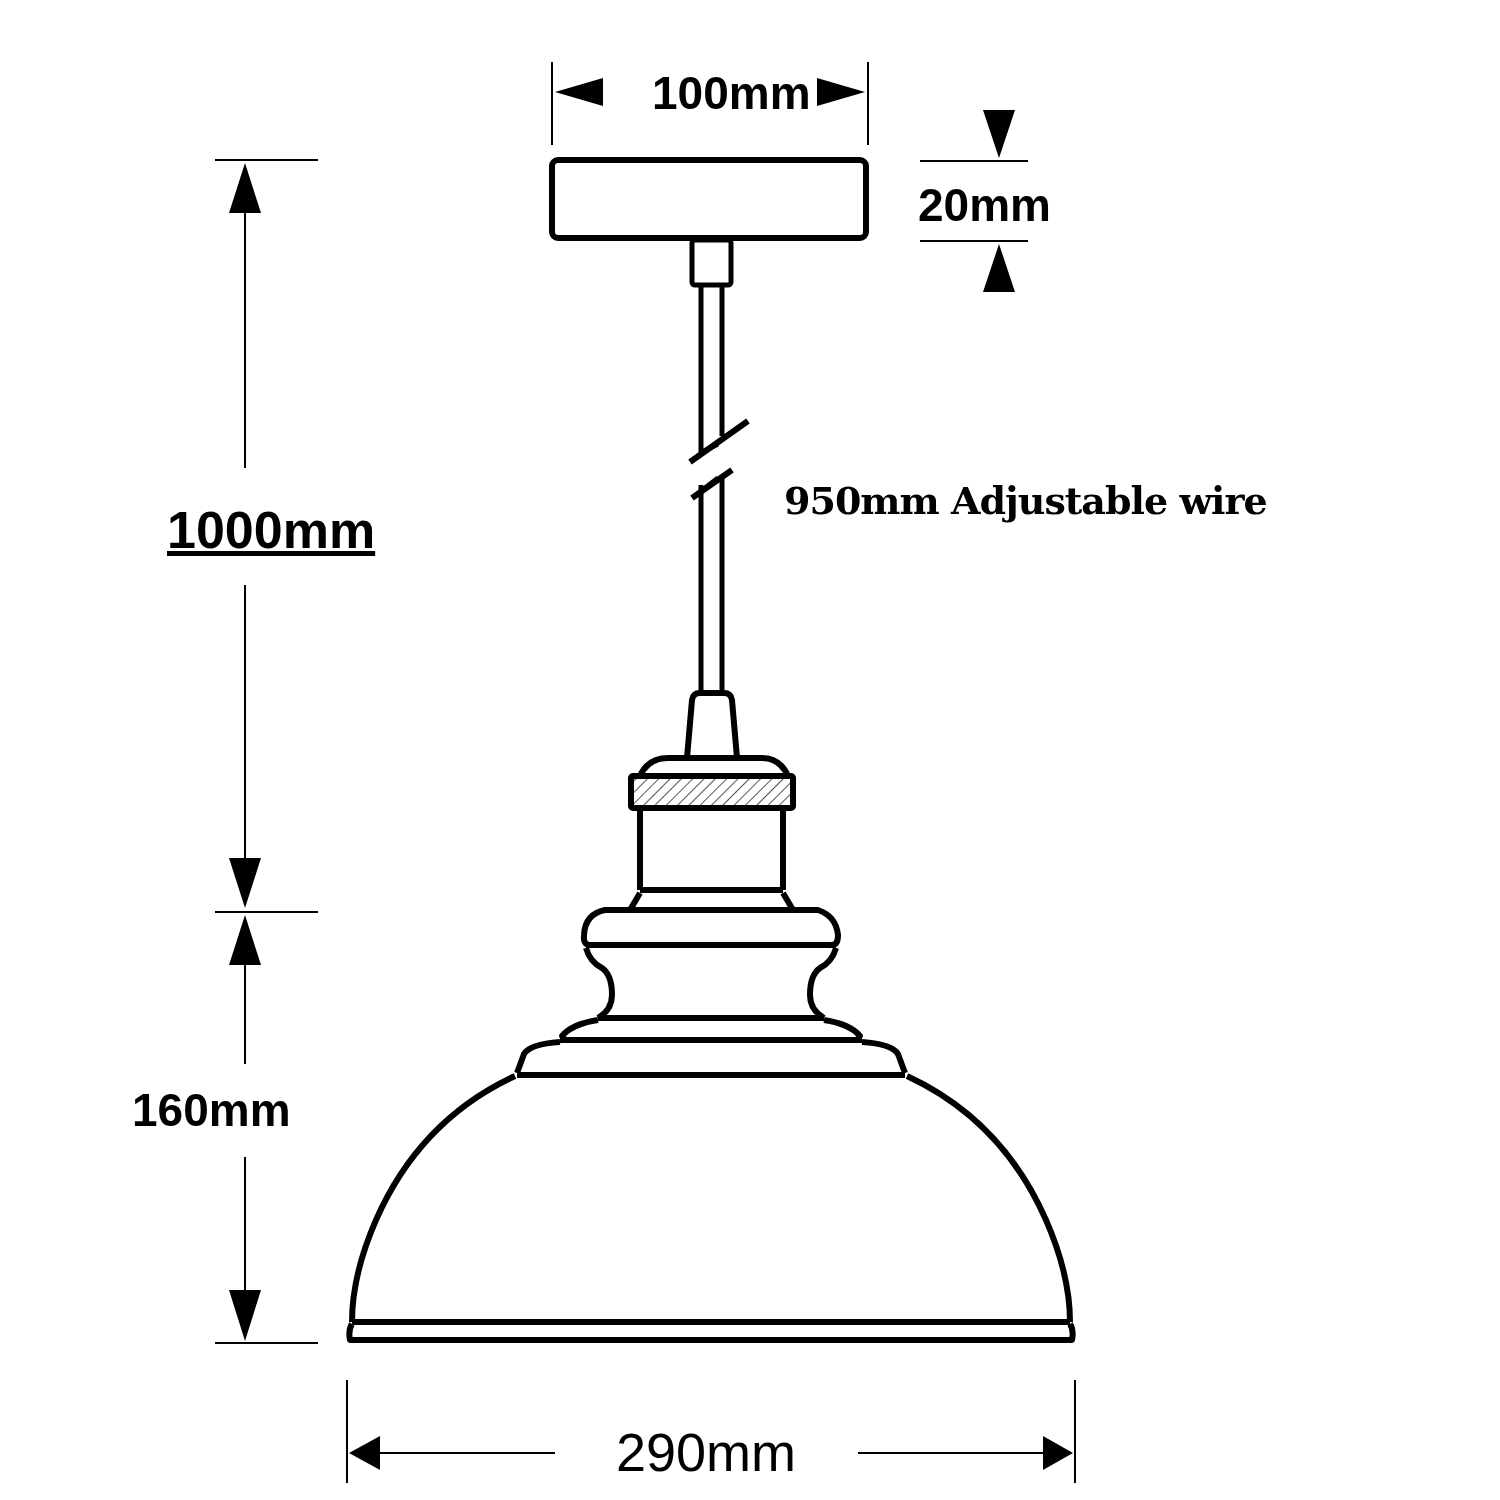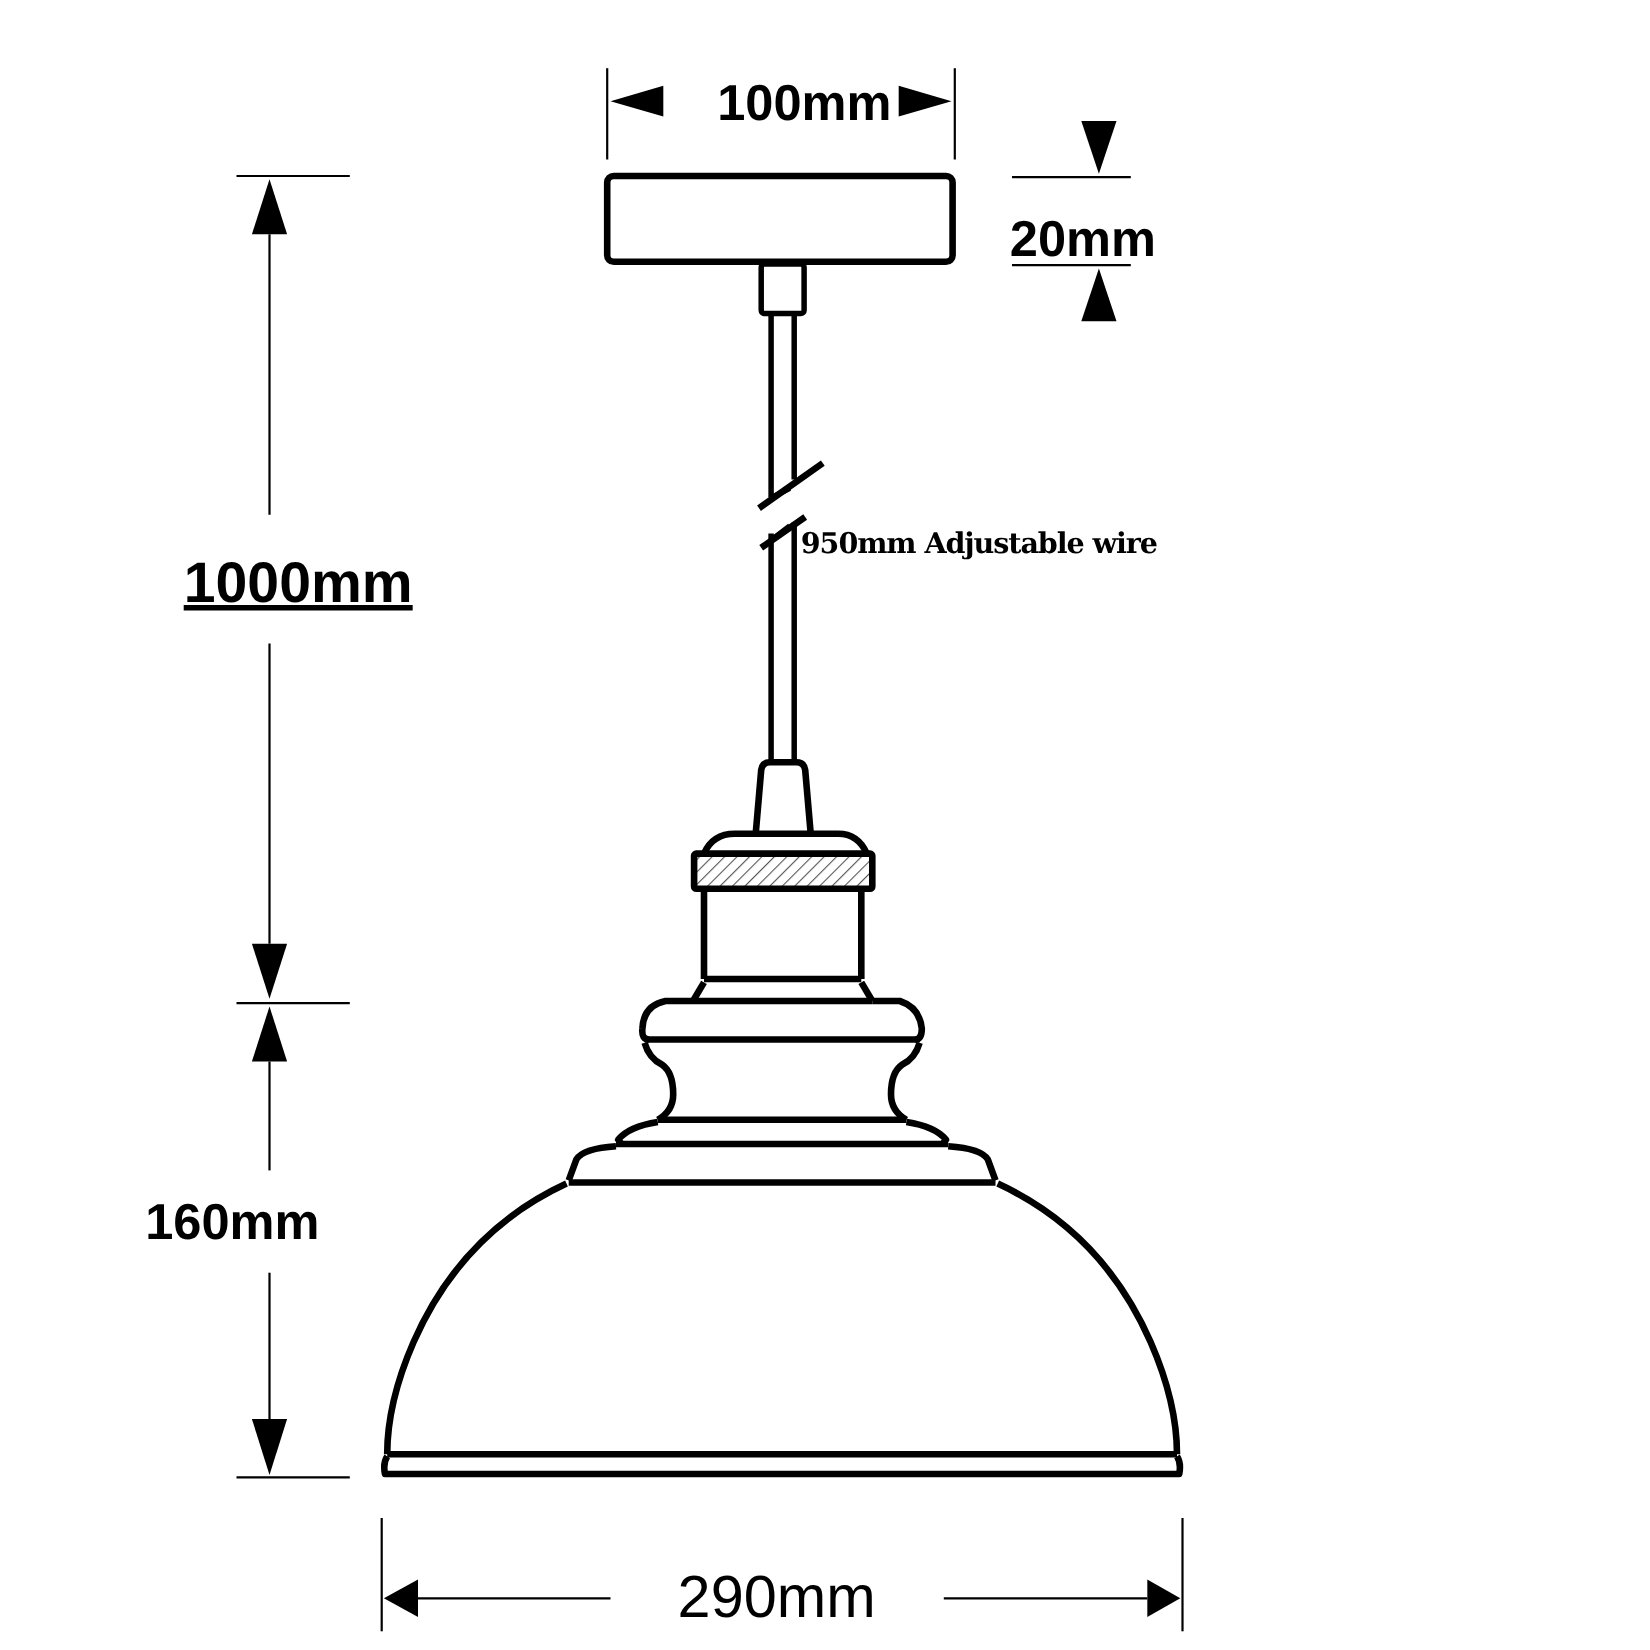--- a/index.html
+++ b/index.html
@@ -114,21 +114,21 @@
     <line x1="1075" y1="1380" x2="1075" y2="1483" stroke-width="2"></line>
     <polygon points="349,1453 380,1436 380,1470" stroke="none"></polygon>
     <line x1="380" y1="1453" x2="555" y2="1453" stroke-width="2"></line>
     <line x1="858" y1="1453" x2="1043" y2="1453" stroke-width="2"></line>
     <polygon points="1073,1453 1043,1436 1043,1470" stroke="none"></polygon>
   </g>
 </svg>
 
 <div class="lbl sans-bold" style="left:652px; top:70px; font-size:46px;">100mm</div>
 
-<div class="lbl sans-bold" style="left:918px; top:182px; font-size:46px;margin-top:12px;">20mm</div>
+<div class="lbl sans-bold" style="left:918px; top:182px; font-size:46px;">20mm</div>
 
-<div class="lbl serif-bold" style="left:728px; top:482px; font-size:26px; letter-spacing:-1px;">950mm Adjustable wire</div>
+<div class="lbl serif-bold" style="left:784px; top:482px; font-size:38px; letter-spacing:-1px;">950mm Adjustable wire</div>
 
 <div class="lbl sans-bold" style="left:167px; top:504px; font-size:52px;text-decoration:underline;">1000mm</div>
 
 <div class="lbl sans-bold" style="left:132px; top:1087px; font-size:46px;">160mm</div>
 
 <div class="lbl sans" style="left:616px; top:1425px; font-size:54px;">290mm</div>
 
 </body></html>

